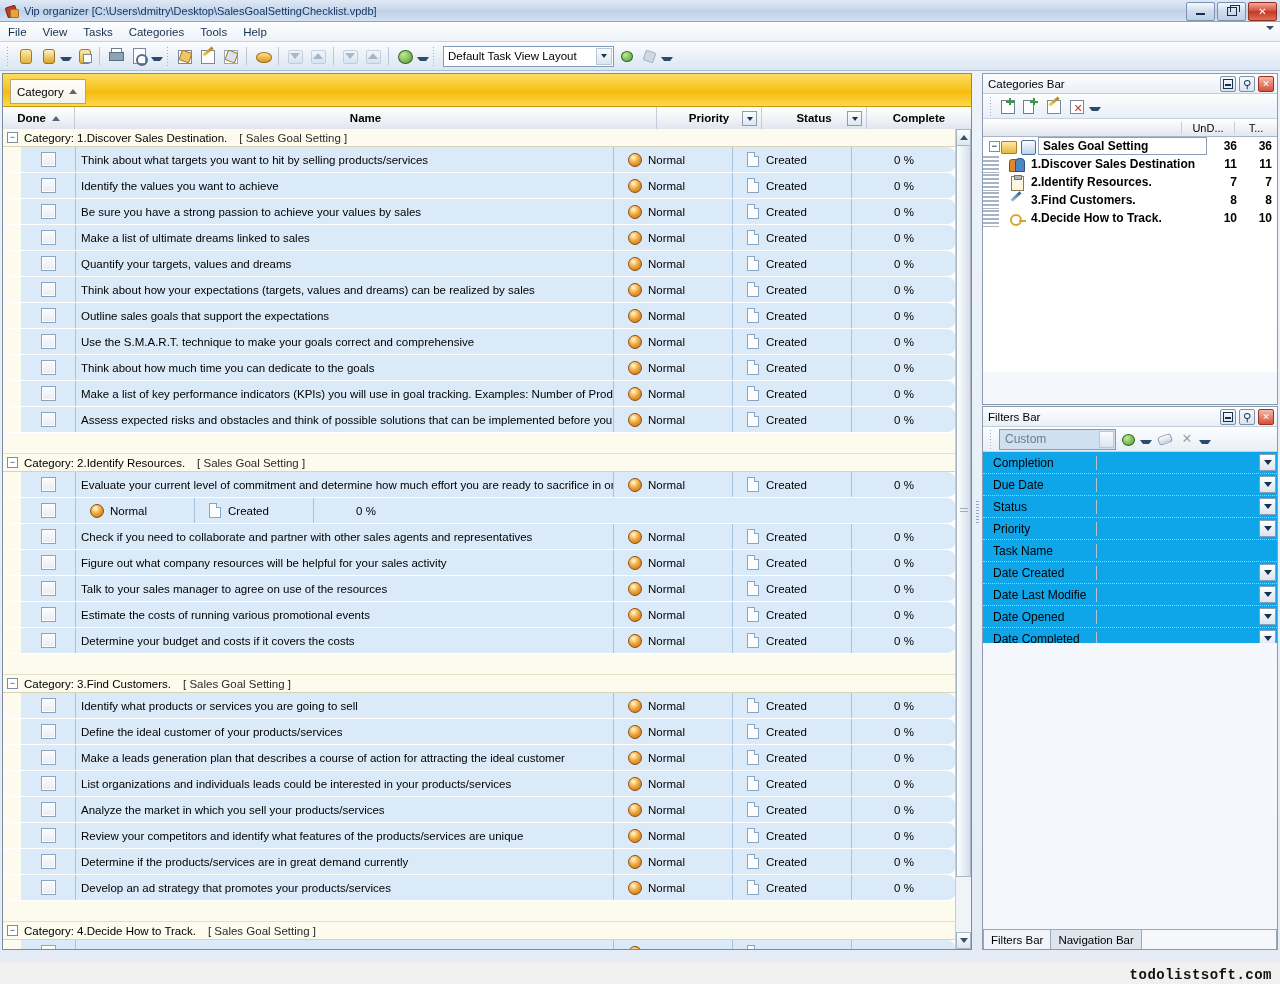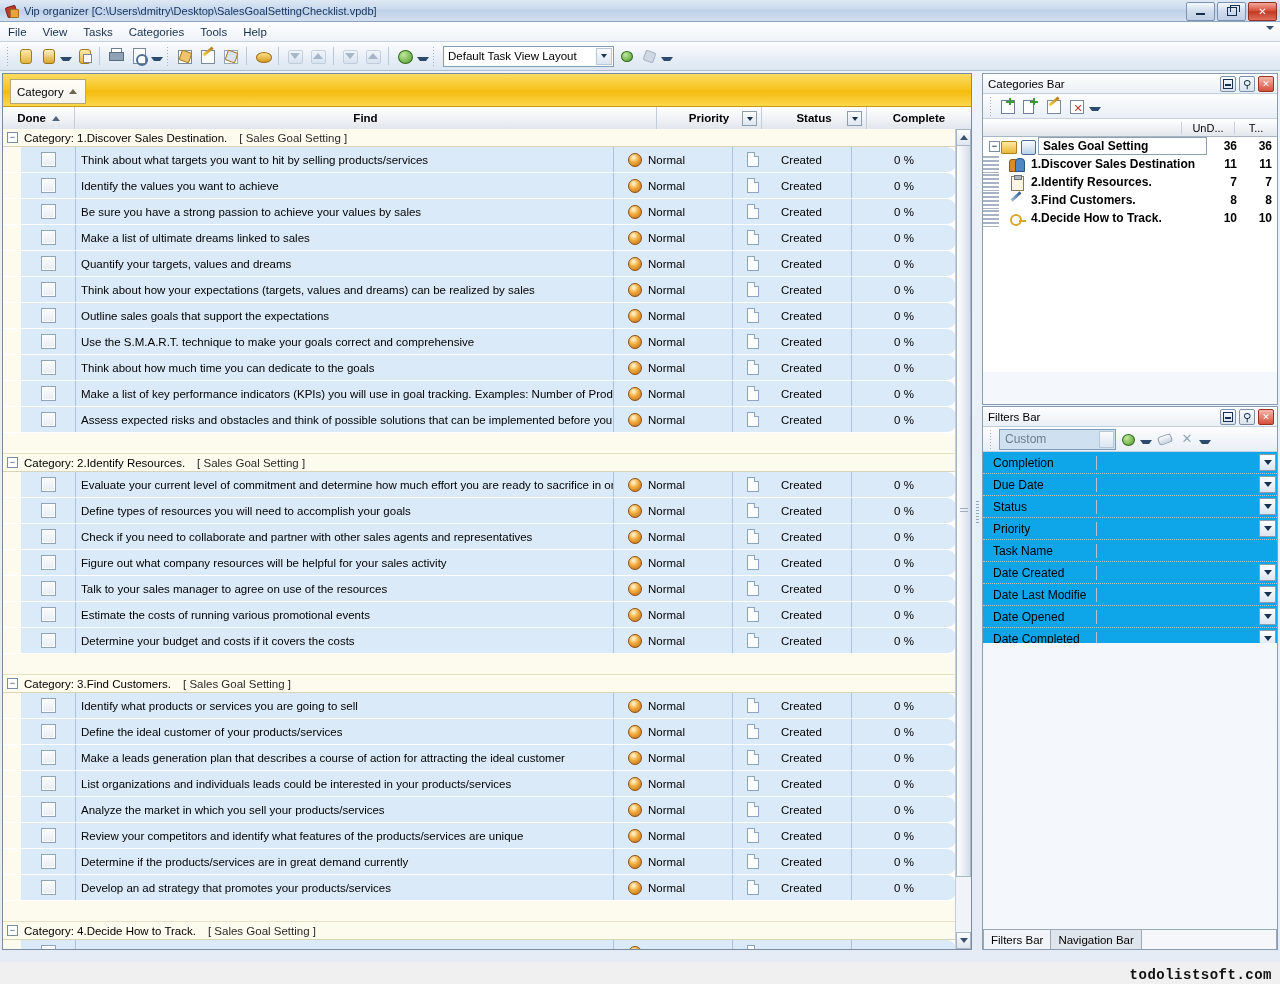--- a/index.html
+++ b/index.html
@@ -143,21 +143,21 @@
      border-right:1px solid #a8c4dd;}
   .cb{width:13px;height:13px;background:linear-gradient(#fbfcfd,#e7edf4);
      border:1px solid #8fa4bb;box-shadow:inset 0 0 0 1px #fff;}
   .c-name{flex:1 1 auto;display:flex;align-items:center;padding-left:5px;
      border-right:1px solid #a8c4dd;overflow:hidden;white-space:nowrap;font-size:11.5px;}
   .c-prio{width:104px;flex:0 0 104px;display:flex;align-items:center;gap:6px;
      padding-left:14px;border-right:1px solid #a8c4dd;font-size:11.5px;text-align:center;}
   .prio-ic{width:12px;height:12px;border-radius:50%;flex:0 0 12px;
      background:radial-gradient(circle at 38% 30%,#fff0c4 6%,#f0a939 45%,#b8661a);
      border:1px solid #8c4d13;}
-  .c-stat{width:104px;flex:0 0 104px;display:flex;align-items:center;gap:22px;
+  .c-stat{width:104px;flex:0 0 104px;display:flex;align-items:center;gap:7px;
      padding-left:14px;border-right:1px solid #a8c4dd;font-size:11.5px;}
   .stat-ic{width:10px;height:13px;flex:0 0 10px;background:#fbfdff;
      border:1px solid #8aa6c2;position:relative;}
   .stat-ic:after{content:"";position:absolute;right:-1px;top:-1px;width:4px;height:4px;
      background:#dce9f6;border-left:1px solid #8aa6c2;border-bottom:1px solid #8aa6c2;}
   .c-comp{width:104px;flex:0 0 104px;display:flex;align-items:center;justify-content:center;
      font-size:11.5px;}
   .spacerow{height:20px;background:#fdfbee;border-bottom:1px solid #e6e0c6;}
 
   
@@ -420,21 +420,21 @@
           <span class="sortasc"></span>
         </div>
       </div>
 
       <div class="colhdr">
         <div class="ch" style="width:71px;flex:0 0 71px;">
           <span>Done</span>
           <span class="asc"></span>
         </div>
         <div class="ch" style="flex:1 1 auto;">
-          <span>Find</span>
+          <span>Name</span>
         </div>
         <div class="ch" style="width:104px;flex:0 0 104px;">
           <span>Priority</span>
           <span class="flt">
               <i></i>
             </span>
         </div>
         <div class="ch" style="width:104px;flex:0 0 104px;">
           <span>Status</span>
           <span class="flt">
@@ -648,21 +648,20 @@
               <span class="stat-ic"></span>
               <span>Created</span>
             </div>
             <div class="c-comp">0 %</div>
           </div>
           <div class="trow">
             <div class="pad"></div>
             <div class="c-done">
               <span class="cb"></span>
             </div>
-            <div class="c-name">Define types of resources you will need to accomplish your goals</div>
             <div class="c-prio">
               <span class="prio-ic"></span>
               <span>Normal</span>
             </div>
             <div class="c-stat">
               <span class="stat-ic"></span>
               <span>Created</span>
             </div>
             <div class="c-comp">0 %</div>
           </div>

